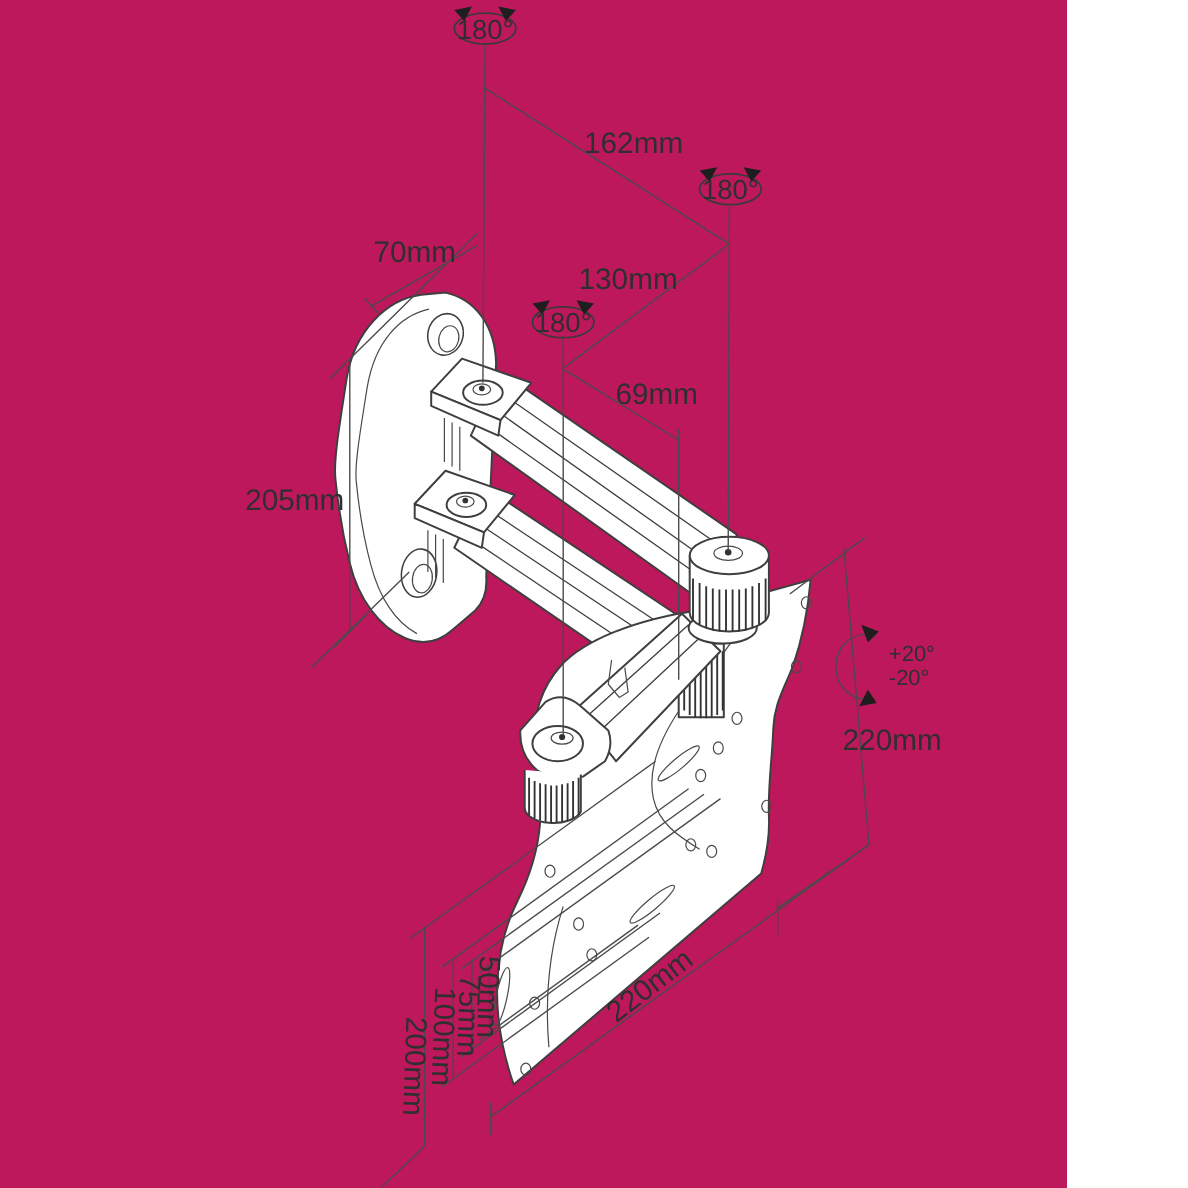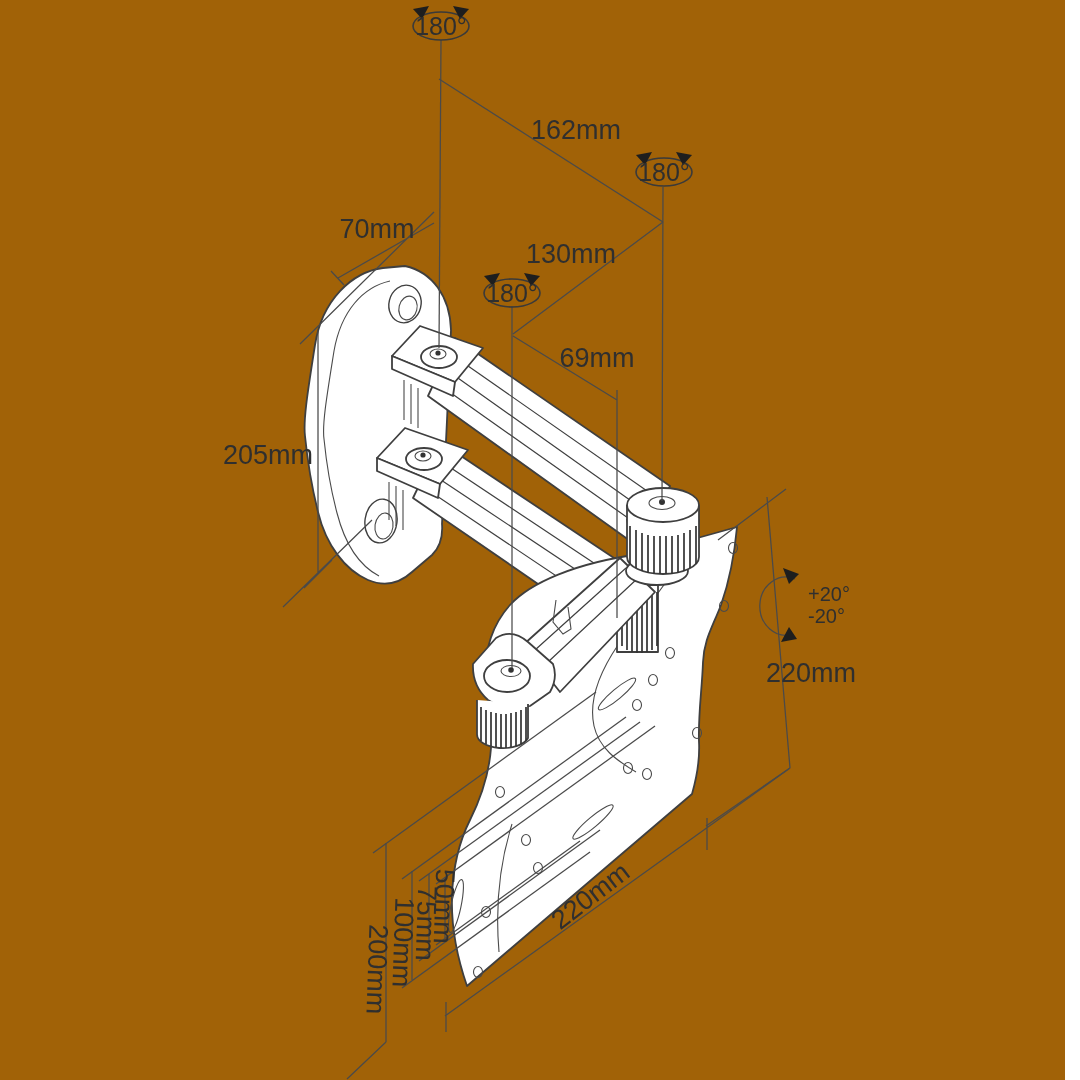--- a/index.html
+++ b/index.html
@@ -1,16 +1,16 @@
 <!DOCTYPE html>
 <html><head>
 <meta charset="utf-8">
 <style>
   html,body{margin:0;padding:0;background:#ffffff;}
-  .stage{position:relative;width:1065px;height:1080px;background:#a16207;overflow:hidden;}
+  .stage{position:relative;width:970px;height:1080px;background:#be185d;overflow:hidden;}
   svg{position:absolute;left:0;top:0;}
   .part{fill:#ffffff;stroke:#3f3f3f;stroke-width:1.8;stroke-linejoin:round;}
   .part-line{fill:none;stroke:#3f3f3f;stroke-width:1.2;}
   .part-thin{fill:none;stroke:#4a4a4a;stroke-width:1.1;}
   .hole{fill:#ffffff;stroke:#3f3f3f;stroke-width:1.4;}
   .knurl{fill:none;stroke:#333;stroke-width:1.7;}
   .dim{fill:none;stroke:#4a4a4a;stroke-width:1.25;}
   .dim-text{font-family:"Liberation Sans","DejaVu Sans",sans-serif;font-size:27px;fill:#2f2f2f;}
   .dim-text-small{font-family:"Liberation Sans","DejaVu Sans",sans-serif;font-size:20px;fill:#2f2f2f;}
   .rot-text{font-family:"Liberation Sans","DejaVu Sans",sans-serif;font-size:25px;fill:#2f2f2f;}

